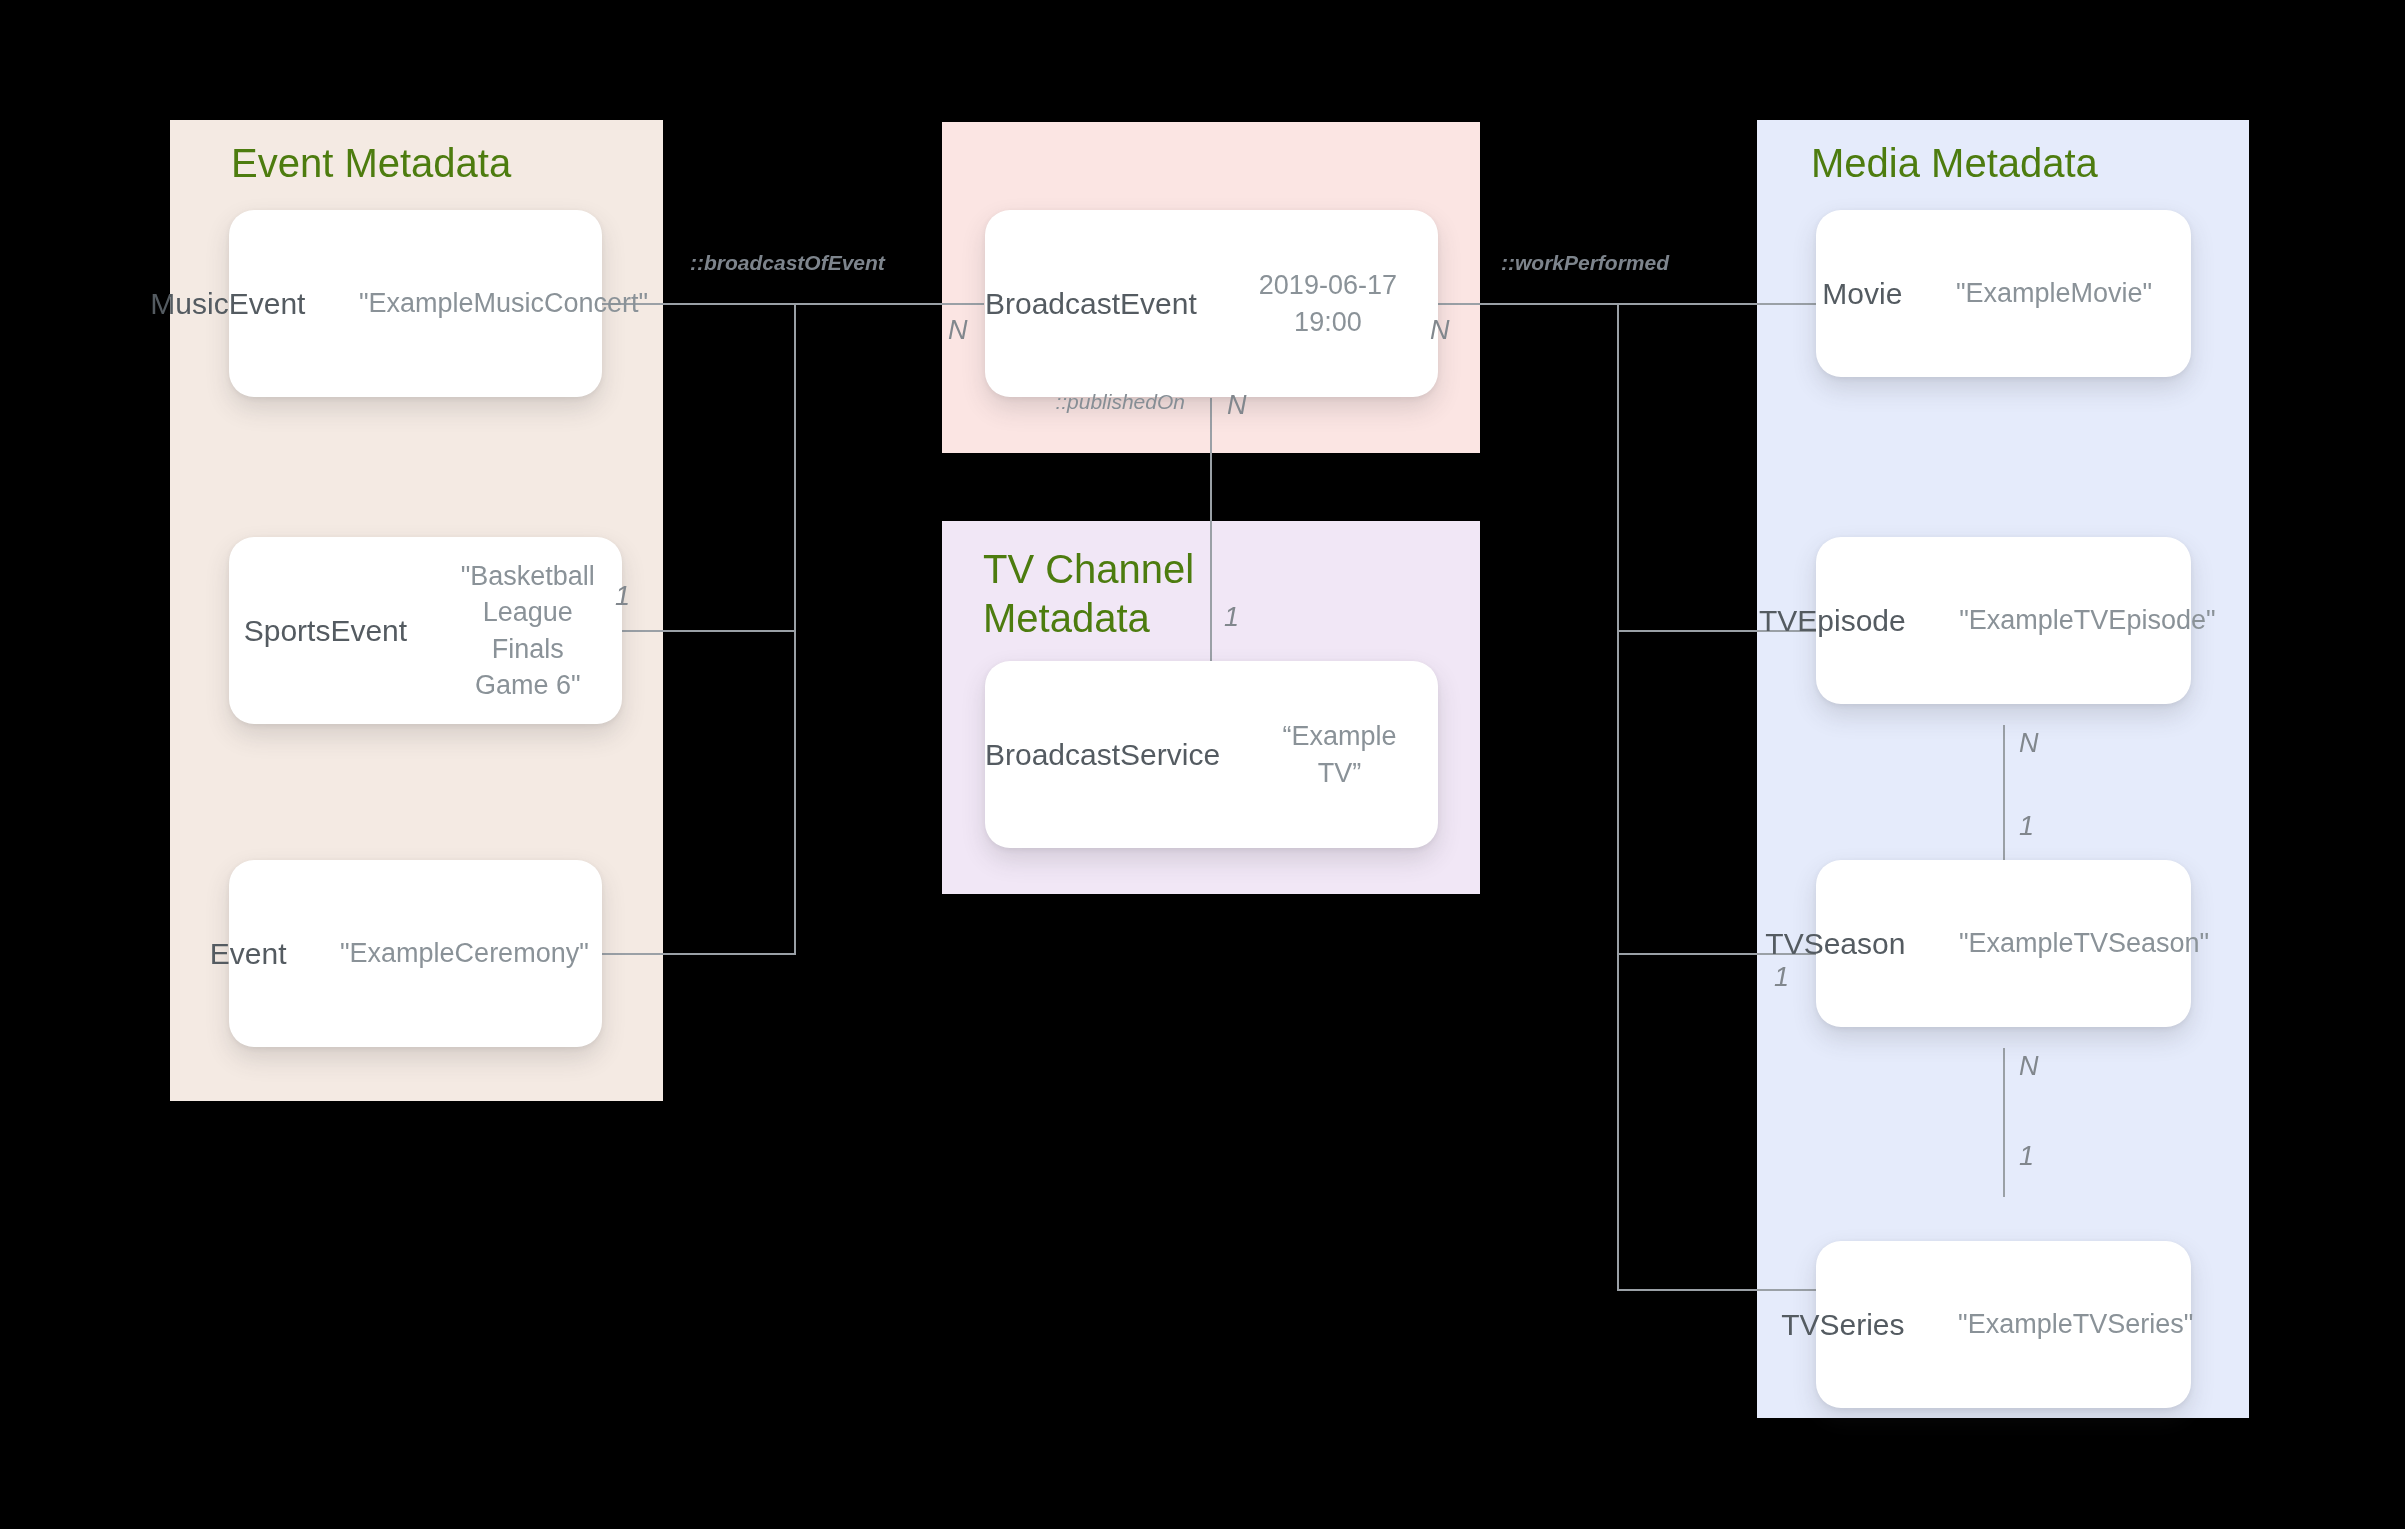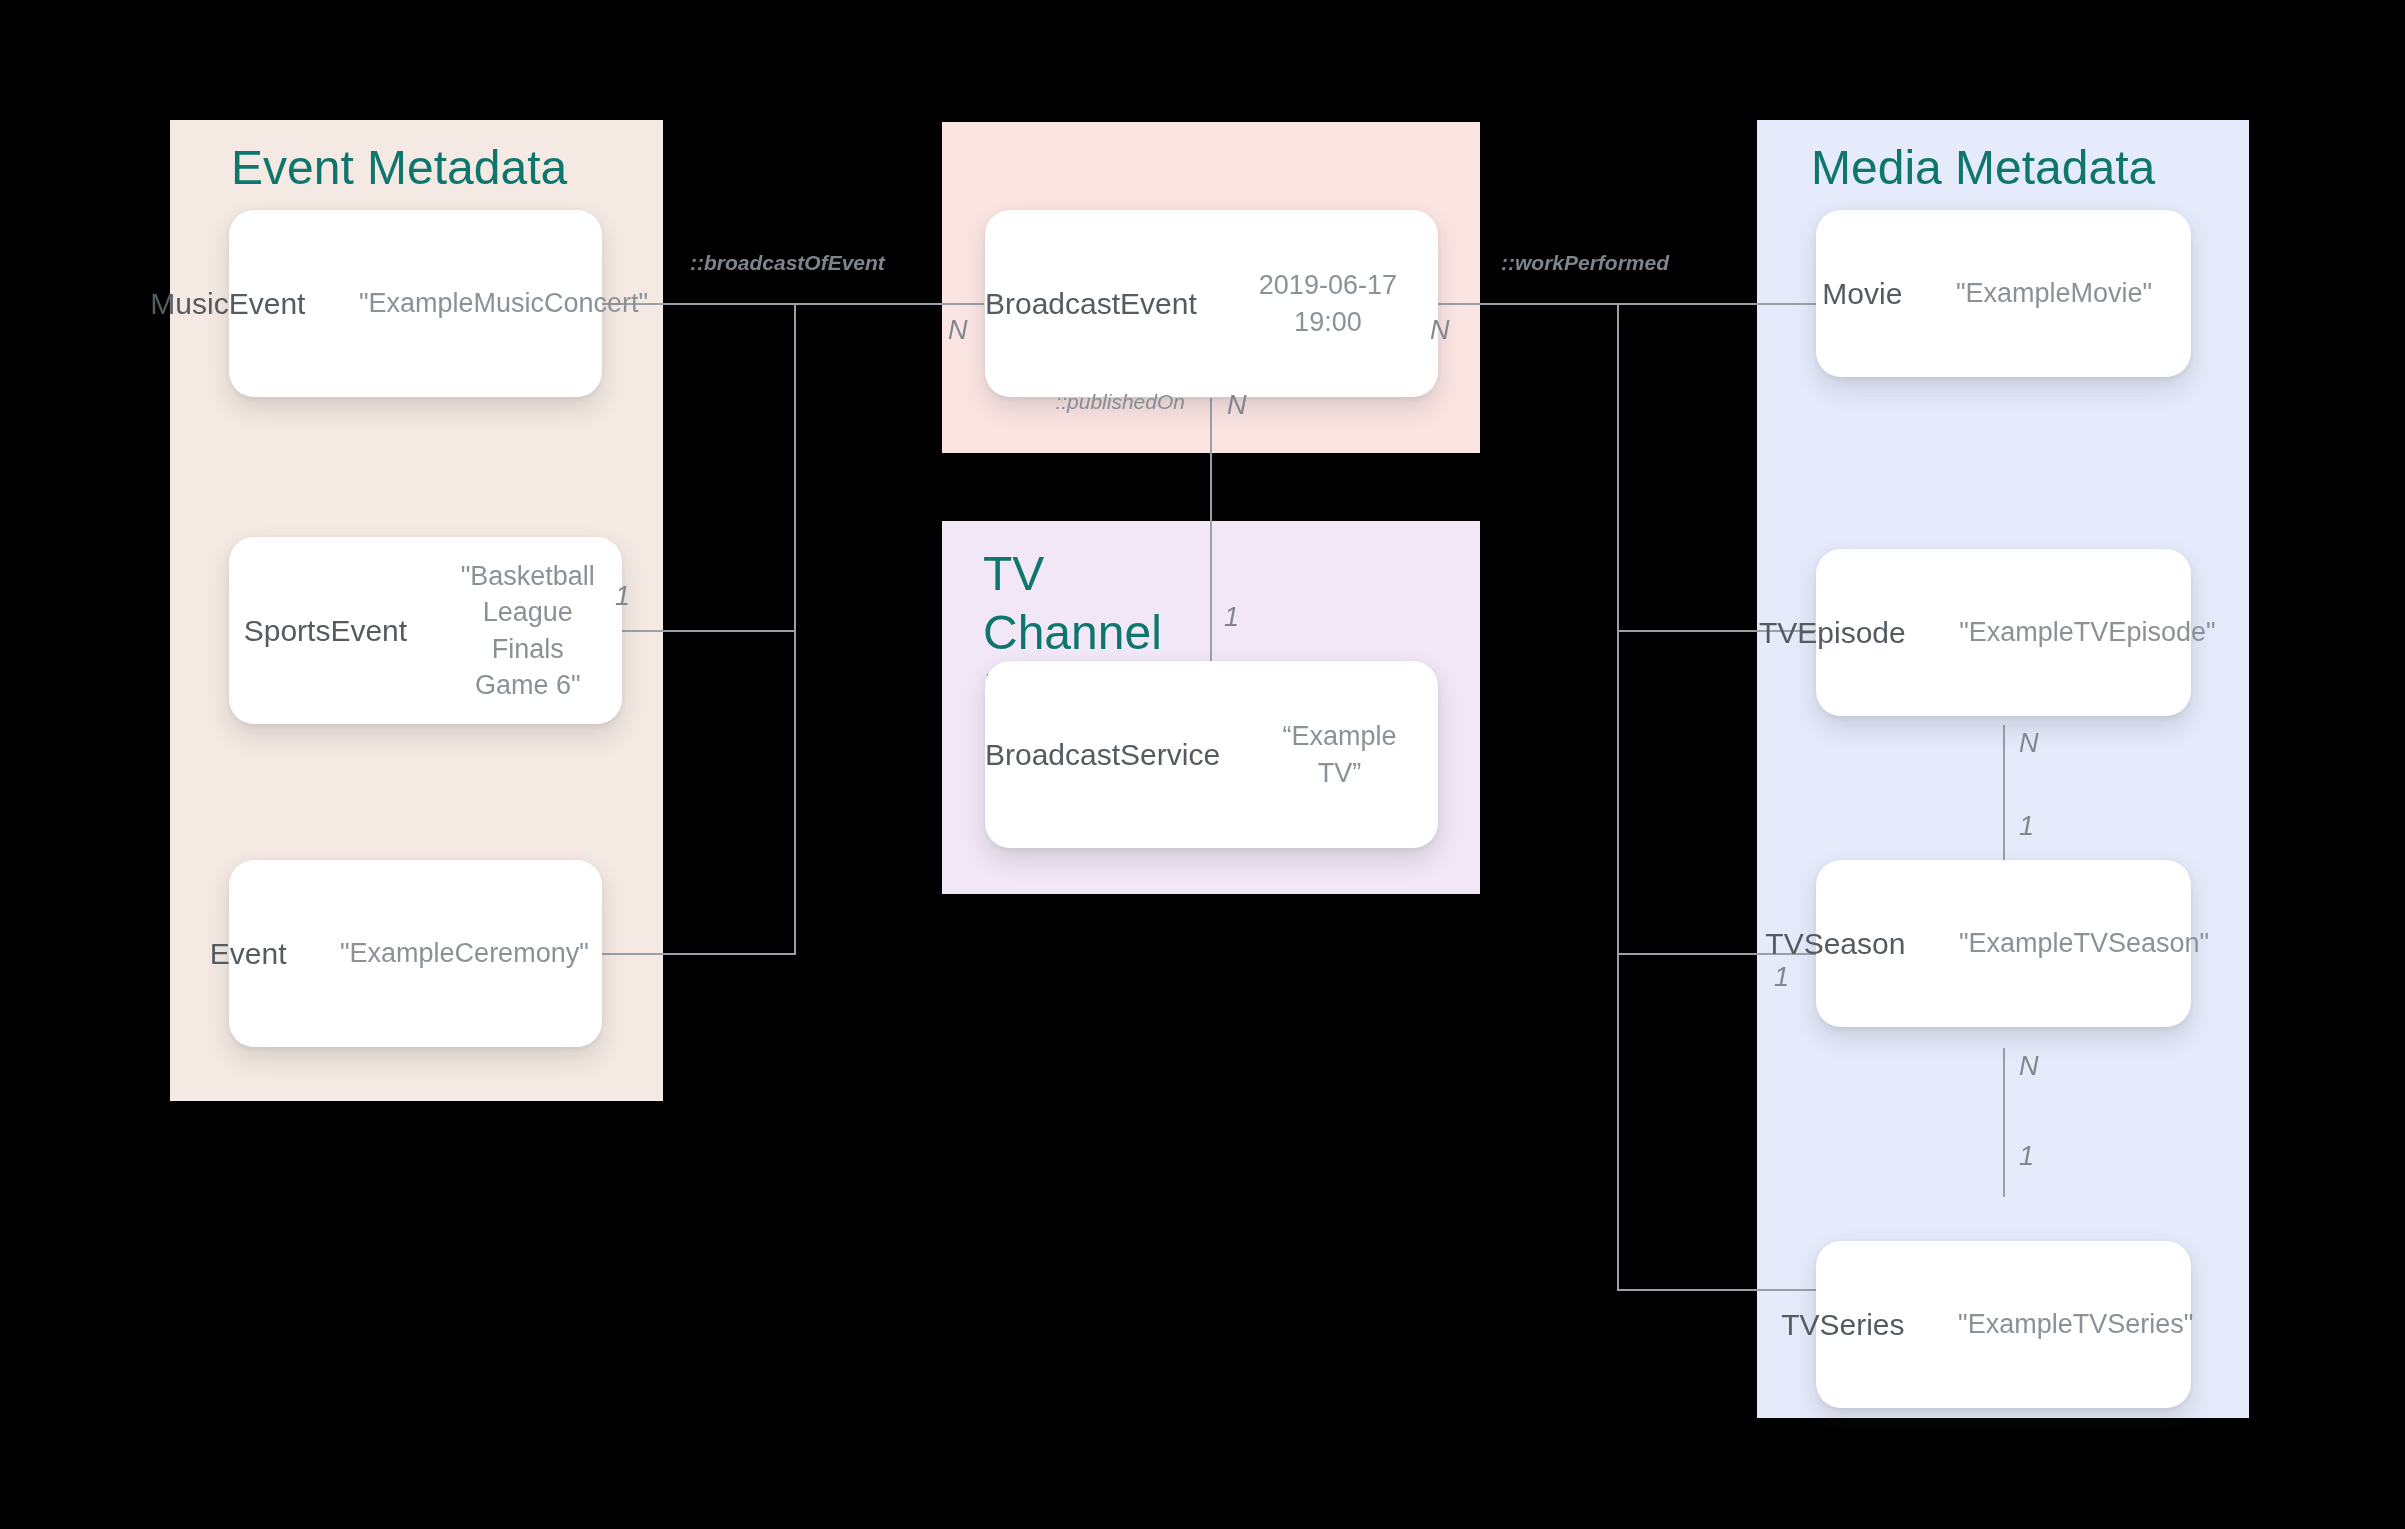--- a/index.html
+++ b/index.html
@@ -7,21 +7,21 @@
     position:relative;width:2405px;height:1529px;background:#000;overflow:hidden;
     font-family:"Liberation Sans", sans-serif;
   }
   
   .panel{position:absolute;}
   .panel-event   {left:170px; top:120px; width:493px; height:981px; background:#f4eae3;}
   .panel-broadcast{left:942px; top:122px; width:538px; height:331px;  background:#fbe5e3;}
   .panel-tv      {left:942px; top:521px; width:538px; height:373px;  background:#f1e7f6;}
   .panel-media   {left:1757px;top:120px; width:492px; height:1298px; background:#e5ebfb;}
   .panel-title{
-    position:absolute;font-size:48px;line-height:1.22;color:#0f766e;font-weight:400;
+    position:absolute;font-size:40px;line-height:1.22;color:#4d7c0f;font-weight:400;
   }
   .pt-event{left:61px;top:19px;}
   .pt-tv   {left:41px;top:24px;width:229px;}
   .pt-media{left:54px;top:19px;}
   
   .line{position:absolute;background:#9aa0a6;}
   .h{height:1.9px;} .v{width:1.9px;}
   
   .node{
     position:absolute;background:#ffffff;border-radius:25px;
@@ -99,21 +99,21 @@
       <div class="node-title">BroadcastService</div>
       <div class="node-value">“Example TV”</div>
     </div>
   </div>
 
   <div class="col-right">
     <div class="node" style="top:210px;">
       <div class="node-title">Movie</div>
       <div class="node-value">"ExampleMovie"</div>
     </div>
-    <div class="node" style="top:549px;">
+    <div class="node" style="top:537px;">
       <div class="node-title">TVEpisode</div>
       <div class="node-value">"ExampleTVEpisode"</div>
     </div>
     <div class="node" style="top:860px;">
       <div class="node-title">TVSeason</div>
       <div class="node-value">"ExampleTVSeason"</div>
     </div>
     <div class="node" style="top:1197px;margin-top:44px;">
       <div class="node-title">TVSeries</div>
       <div class="node-value">"ExampleTVSeries"</div>

